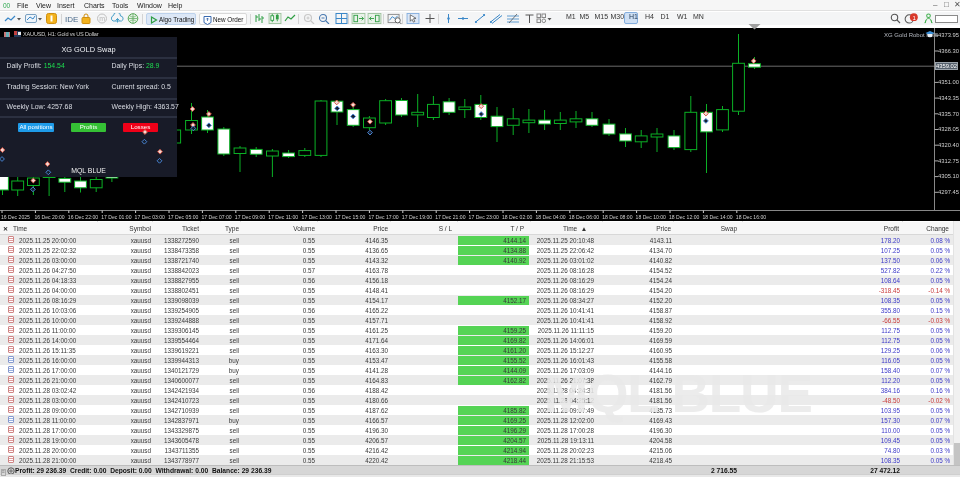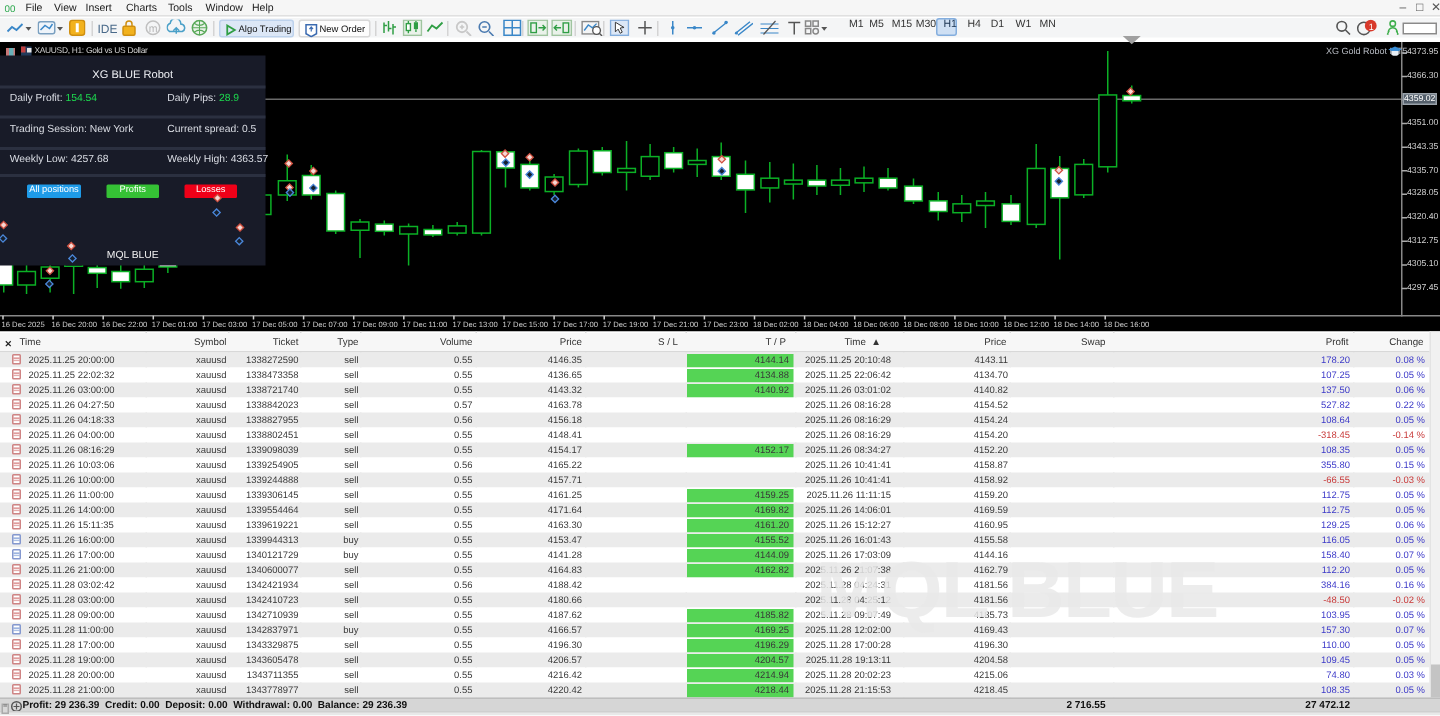--- a/index.html
+++ b/index.html
@@ -453,21 +453,21 @@
 <div class="dlabel" style="left:502.0px">18 Dec 02:00</div>
 <div class="dlabel" style="left:535.4px">18 Dec 04:00</div>
 <div class="dlabel" style="left:568.8px">18 Dec 06:00</div>
 <div class="dlabel" style="left:602.2px">18 Dec 08:00</div>
 <div class="dlabel" style="left:635.6px">18 Dec 10:00</div>
 <div class="dlabel" style="left:669.0px">18 Dec 12:00</div>
 <div class="dlabel" style="left:702.4px">18 Dec 14:00</div>
 <div class="dlabel" style="left:735.8px">18 Dec 16:00</div>
 
 <div id="panel">
-  <div class="hdr">XG BLUE Robot</div>
+  <div class="hdr">XG GOLD Swap</div>
   <div class="sep" style="top:20px"></div>
   <div class="lbl" style="left:6.5px;top:25px">Daily Profit: <span class="grn">154.54</span></div>
   <div class="lbl" style="left:111.5px;top:25px">Daily Pips: <span class="grn">28.9</span></div>
   <div class="sep" style="top:40px"></div>
   <div class="lbl" style="left:6.5px;top:46px">Trading Session: New York</div>
   <div class="lbl" style="left:111.5px;top:46px">Current spread: 0.5</div>
   <div class="sep" style="top:61px"></div>
   <div class="lbl" style="left:6.5px;top:66px">Weekly Low: 4257.68</div>
   <div class="lbl" style="left:111.5px;top:66px">Weekly High: 4363.57</div>
   <div class="sep" style="top:79px"></div>

